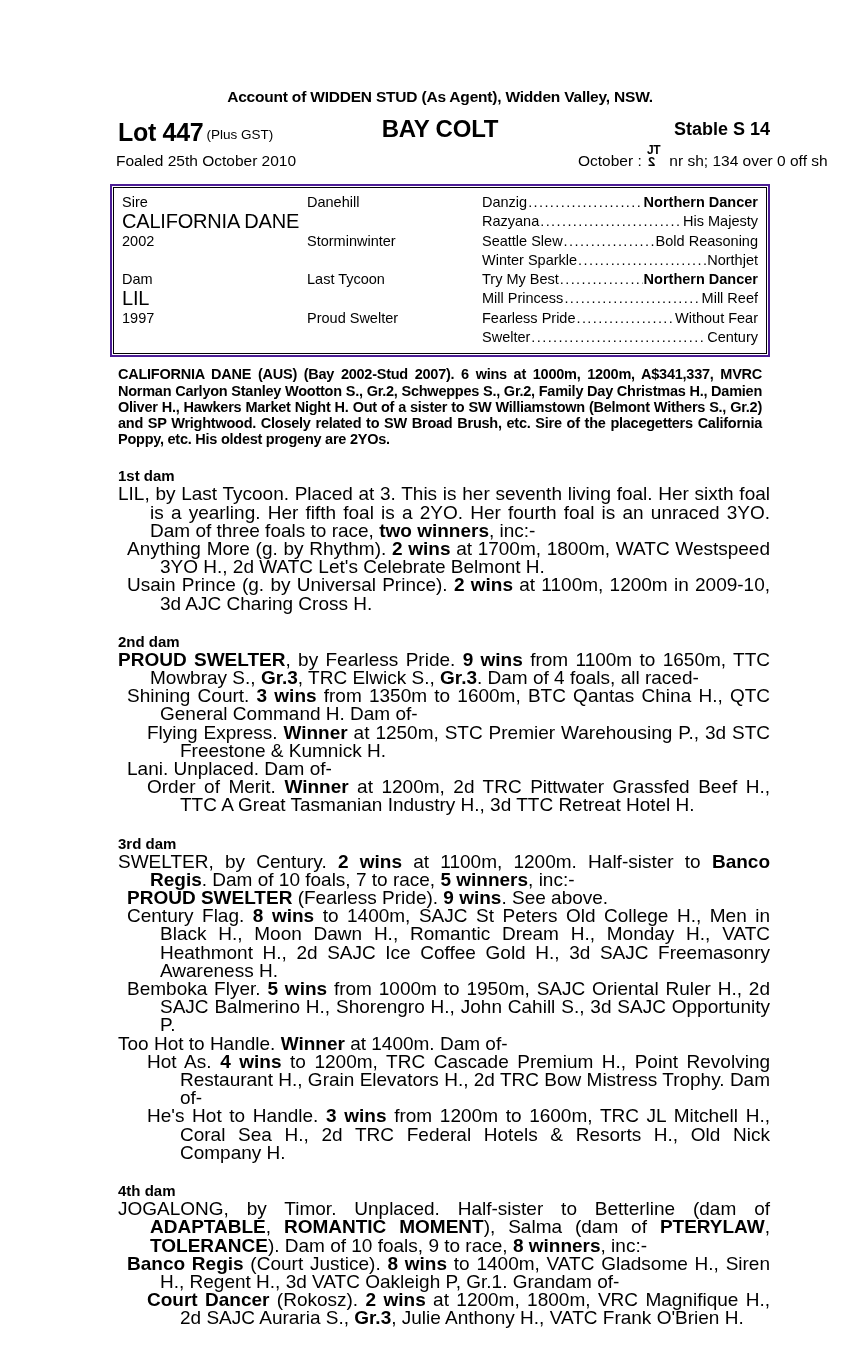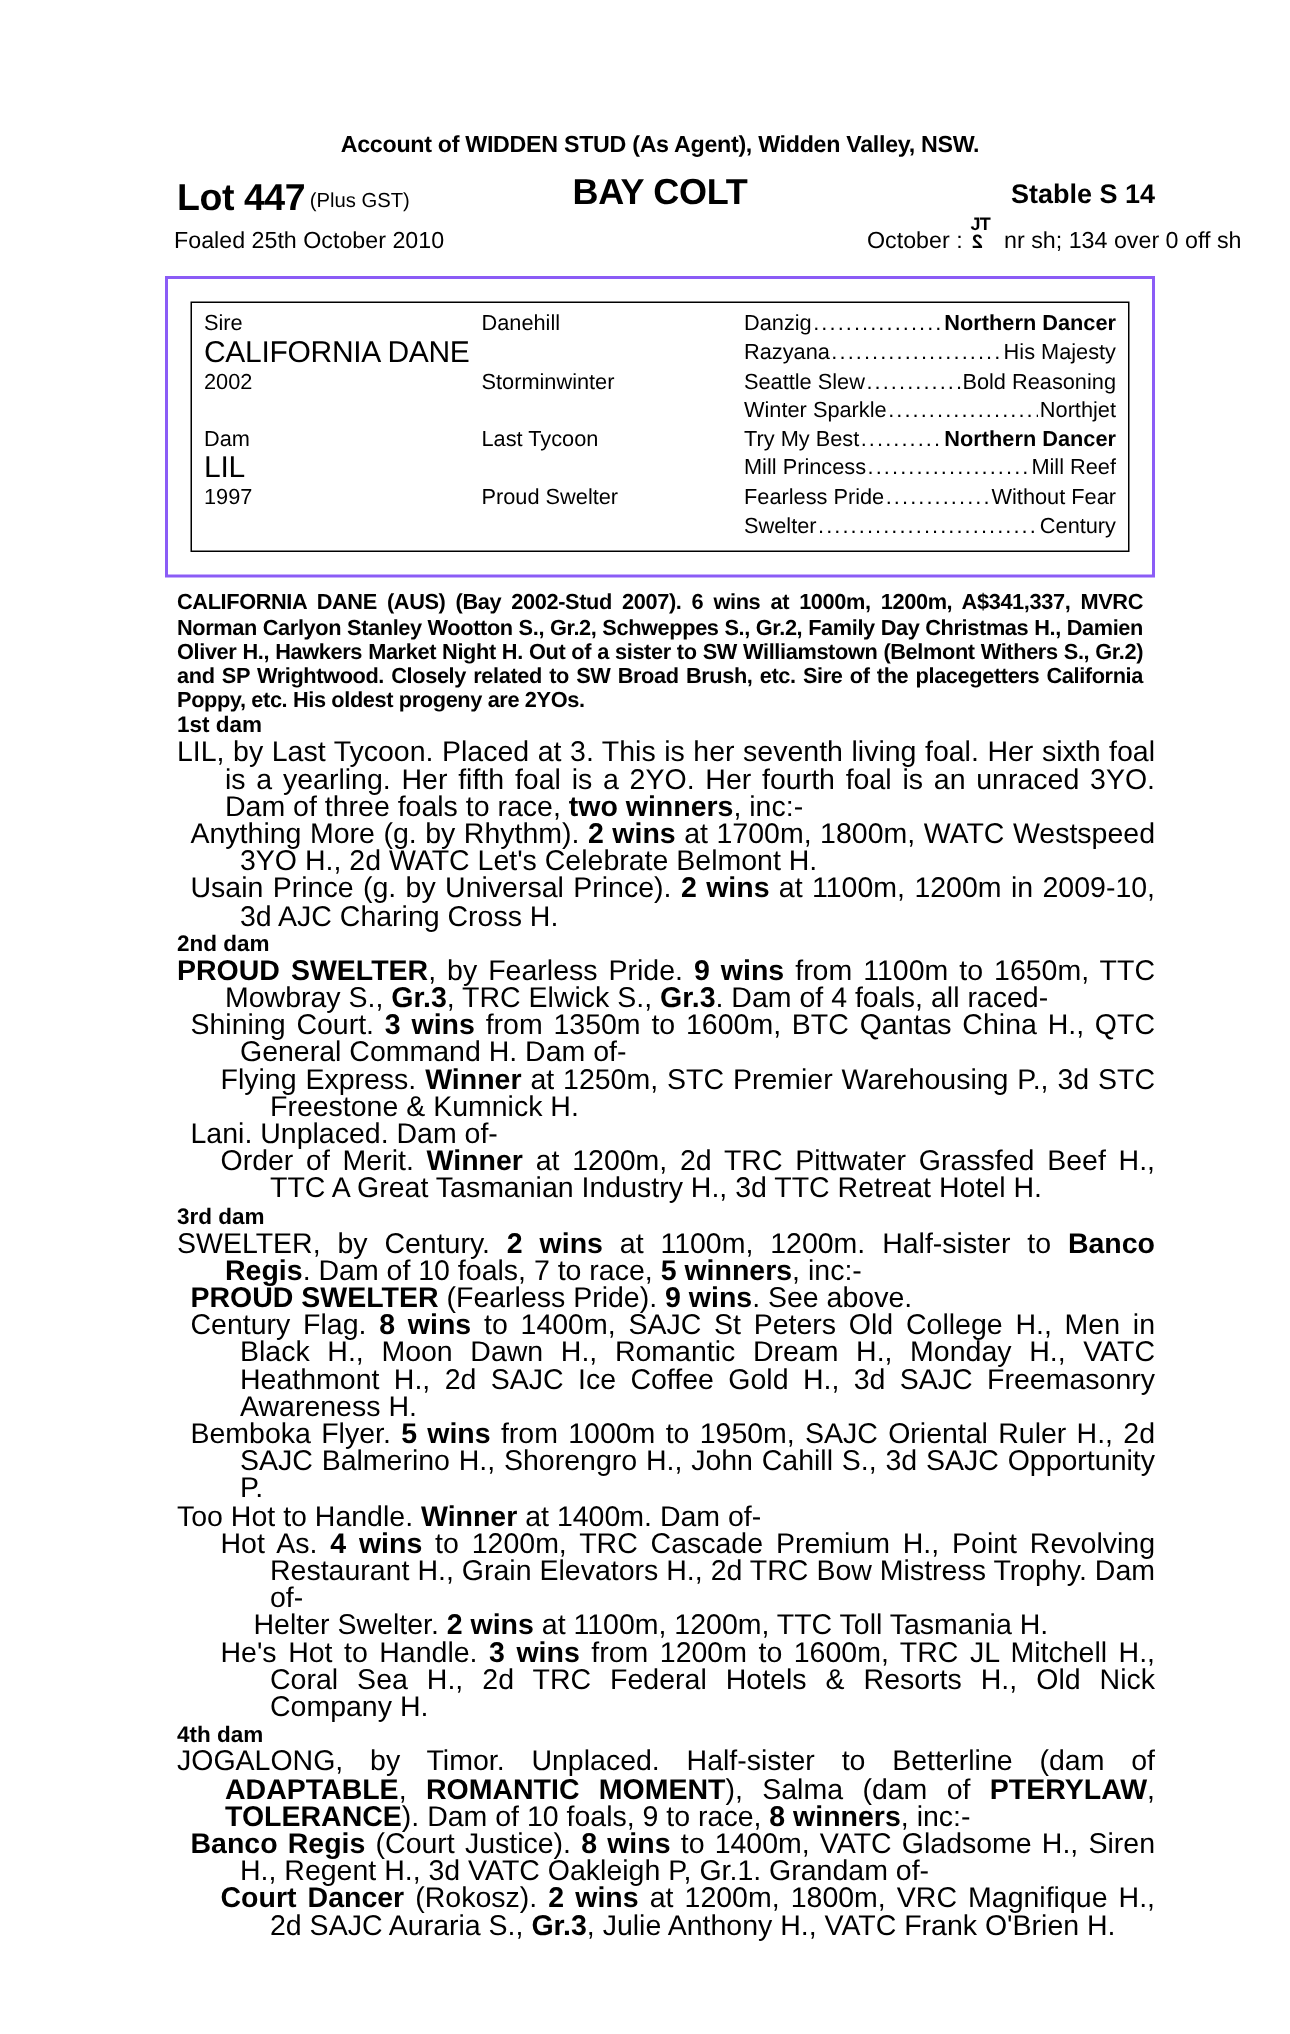--- a/index.html
+++ b/index.html
@@ -118,22 +118,22 @@
     font-size: 13px;
     font-weight: bold;
     line-height: 1;
     transform: scaleX(-1);
     display: inline-block;
   }
 
   
   .ped-wrap {
     margin-top: 8px;
-    border: 2px solid #8b5cf6;
-    padding: 15px;
+    border: 2px solid #4c1d95;
+    padding: 1px;
   }
   .ped-inner {
     border: 1px solid #000;
     padding: 5px 8px 6px 8px;
   }
   .ped-grid {
     display: grid;
     grid-template-columns: 185px 175px 1fr;
     font-size: 14.5px;
     line-height: 19.3px;
@@ -164,21 +164,21 @@
   .sire-blurb {
     margin: 9px 8px 0 8px;
     font-weight: bold;
     font-size: 14.5px;
     line-height: 16.2px;
     text-align: justify;
     letter-spacing: -0.25px;
   }
 
   
-  .dam-section { }
+  .dam-section { margin-top: 20px; }
   .dam-head {
     font-weight: bold;
     font-size: 15px;
     margin-left: 8px;
     margin-bottom: 1px;
   }
   .p {
     font-size: 19px;
     line-height: 18.2px;
     text-align: justify;
@@ -321,21 +321,20 @@
           <p class="p lv2">Order of Merit. <b>Winner</b> at 1200m, 2d TRC Pittwater Grassfed Beef H., TTC A Great Tasmanian Industry H., 3d TTC Retreat Hotel H.</p>
         </div>
         <div class="dam-section">
           <div class="dam-head">3rd dam</div>
           <p class="p lv0">SWELTER, by Century. <b>2 wins</b> at 1100m, 1200m. Half-sister to <b>Banco Regis</b>. Dam of 10 foals, 7 to race, <b>5 winners</b>, inc:-</p>
           <p class="p lv1"><b>PROUD SWELTER</b> (Fearless Pride). <b>9 wins</b>. See above.</p>
           <p class="p lv1">Century Flag. <b>8 wins</b> to 1400m, SAJC St Peters Old College H., Men in Black H., Moon Dawn H., Romantic Dream H., Monday H., VATC Heathmont H., 2d SAJC Ice Coffee Gold H., 3d SAJC Freemasonry Awareness H.</p>
           <p class="p lv1">Bemboka Flyer. <b>5 wins</b> from 1000m to 1950m, SAJC Oriental Ruler H., 2d SAJC Balmerino H., Shorengro H., John Cahill S., 3d SAJC Opportunity P.</p>
           <p class="p lv0">Too Hot to Handle. <b>Winner</b> at 1400m. Dam of-</p>
           <p class="p lv2">Hot As. <b>4 wins</b> to 1200m, TRC Cascade Premium H., Point Revolving Restaurant H., Grain Elevators H., 2d TRC Bow Mistress Trophy. Dam of-</p>
-          <p class="p lv3">Helter Swelter. <b>2 wins</b> at 1100m, 1200m, TTC Toll Tasmania H.</p>
           <p class="p lv2">He's Hot to Handle. <b>3 wins</b> from 1200m to 1600m, TRC JL Mitchell H., Coral Sea H., 2d TRC Federal Hotels &amp; Resorts H., Old Nick Company H.</p>
         </div>
         <div class="dam-section">
           <div class="dam-head">4th dam</div>
           <p class="p lv0">JOGALONG, by Timor. Unplaced. Half-sister to Betterline (dam of <b>ADAPTABLE</b>, <b>ROMANTIC MOMENT</b>), Salma (dam of <b>PTERYLAW</b>, <b>TOLERANCE</b>). Dam of 10 foals, 9 to race, <b>8 winners</b>, inc:-</p>
           <p class="p lv1"><b>Banco Regis</b> (Court Justice). <b>8 wins</b> to 1400m, VATC Gladsome H., Siren H., Regent H., 3d VATC Oakleigh P, Gr.1. Grandam of-</p>
           <p class="p lv2"><b>Court Dancer</b> (Rokosz). <b>2 wins</b> at 1200m, 1800m, VRC Magnifique H., 2d SAJC Auraria S., <b>Gr.3</b>, Julie Anthony H., VATC Frank O'Brien H.</p>
         </div>
       </div>
 

